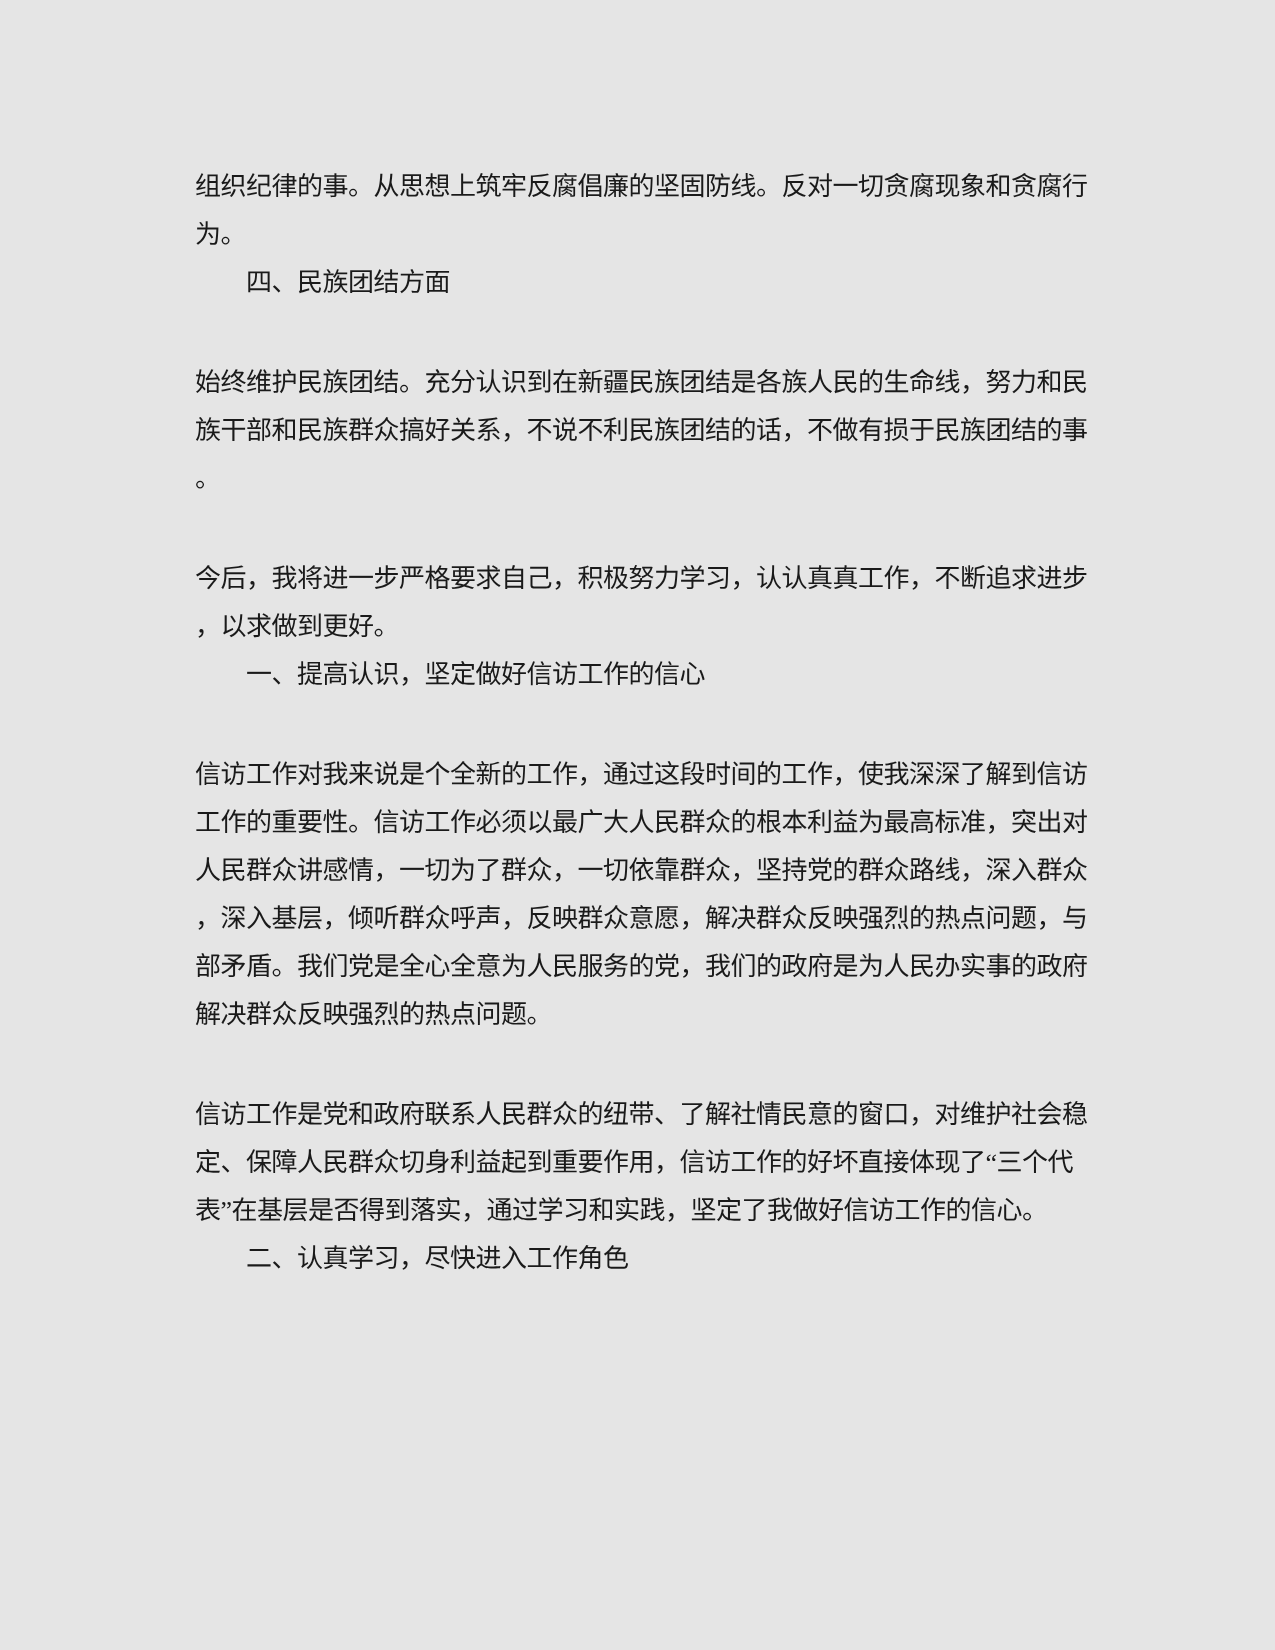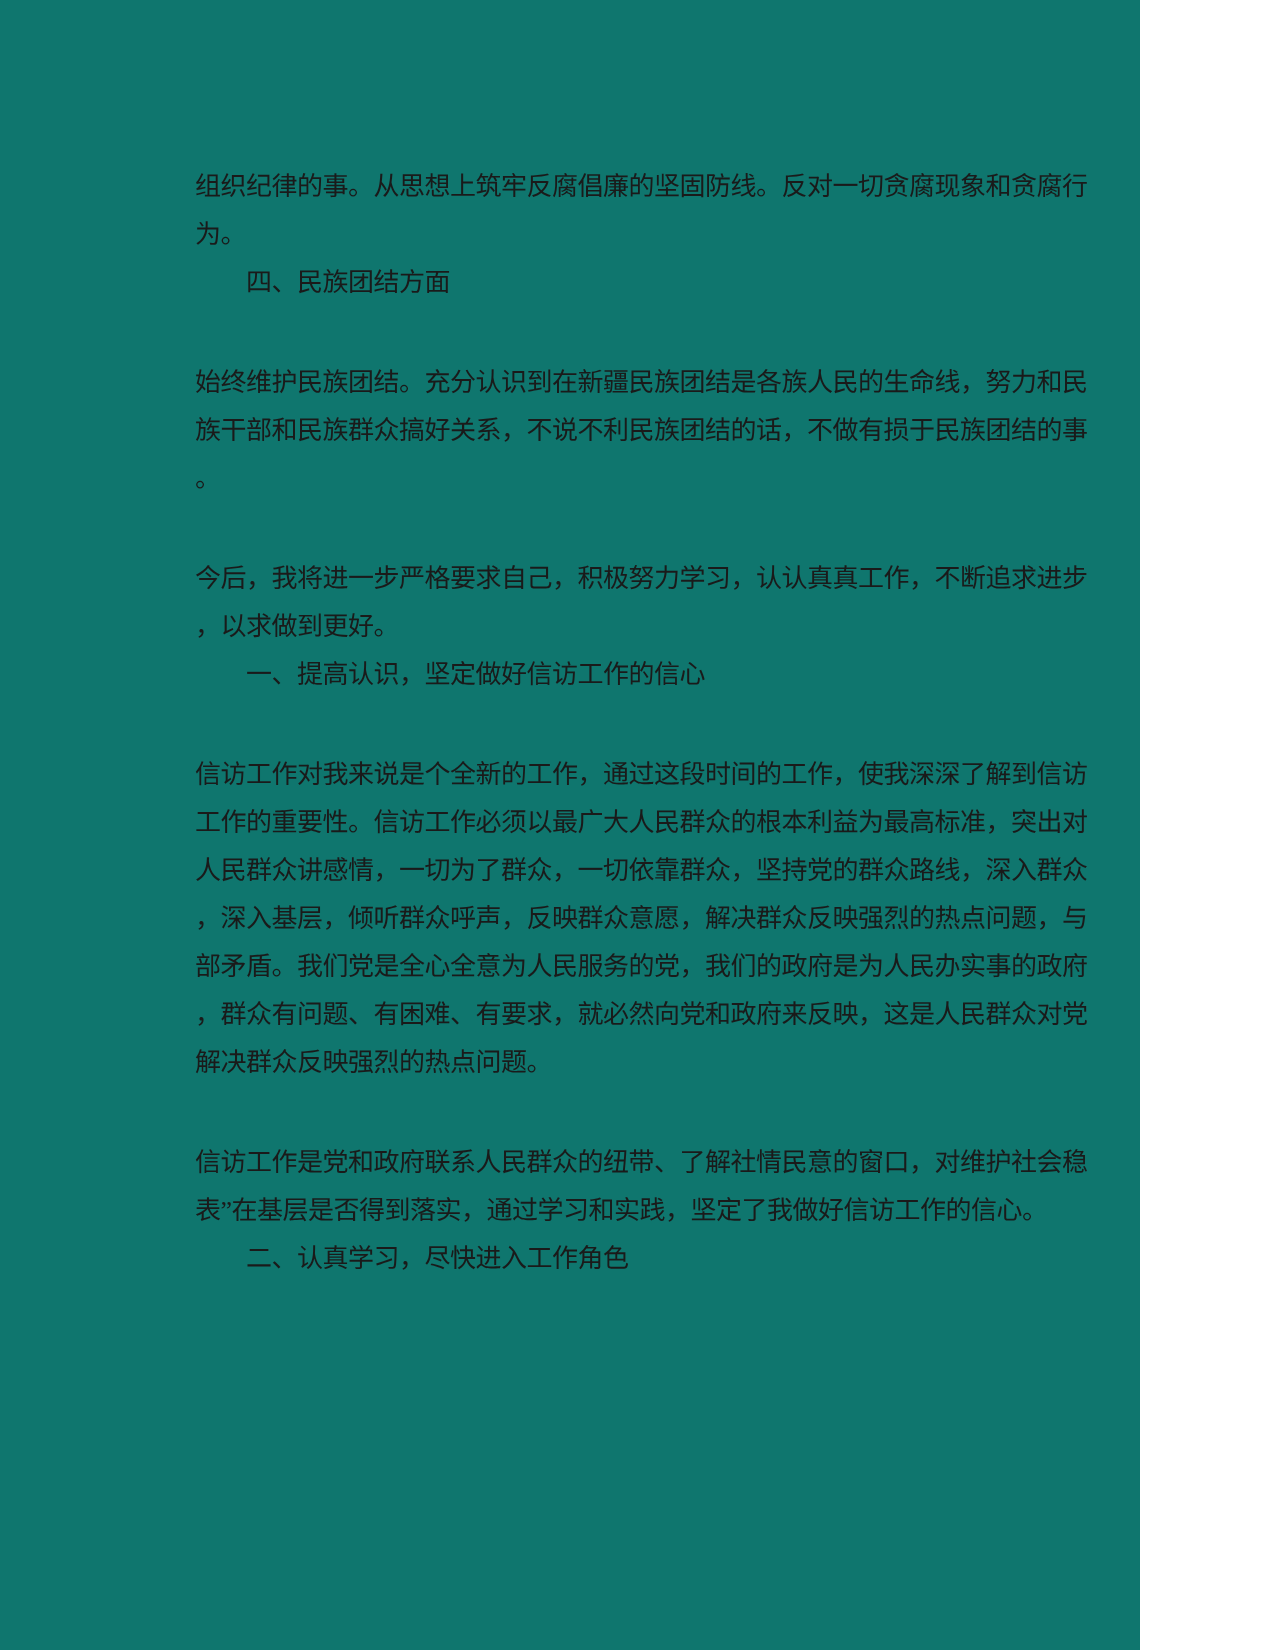--- a/index.html
+++ b/index.html
@@ -2,23 +2,23 @@
 <html lang="zh-CN"><head>
 <meta charset="utf-8">
 <style>
   html, body {
     margin: 0;
     padding: 0;
     background: #ffffff;
   }
   .page {
     position: relative;
-    width: 1140px;
+    width: 1275px;
     height: 1650px;
-    background: #0f766e;
+    background: #e5e5e5;
     overflow: hidden;
   }
   .text-block {
     position: absolute;
     left: 195px;
     top: 163px;
     width: 894px;
   }
   .line {
     height: 48px;
@@ -68,27 +68,27 @@
       </div>
       <div class="paragraph">
         <div class="line blank"></div>
       </div>
       <div class="paragraph">
         <div class="line">信访工作对我来说是个全新的工作，通过这段时间的工作，使我深深了解到信访</div>
         <div class="line">工作的重要性。信访工作必须以最广大人民群众的根本利益为最高标准，突出对</div>
         <div class="line">人民群众讲感情，一切为了群众，一切依靠群众，坚持党的群众路线，深入群众</div>
         <div class="line">，深入基层，倾听群众呼声，反映群众意愿，解决群众反映强烈的热点问题，与</div>
         <div class="line">部矛盾。我们党是全心全意为人民服务的党，我们的政府是为人民办实事的政府</div>
-        <div class="line">，群众有问题、有困难、有要求，就必然向党和政府来反映，这是人民群众对党</div>
         <div class="line">解决群众反映强烈的热点问题。</div>
       </div>
       <div class="paragraph">
         <div class="line blank"></div>
       </div>
       <div class="paragraph">
         <div class="line">信访工作是党和政府联系人民群众的纽带、了解社情民意的窗口，对维护社会稳</div>
+        <div class="line">定、保障人民群众切身利益起到重要作用，信访工作的好坏直接体现了“三个代</div>
         <div class="line">表”在基层是否得到落实，通过学习和实践，坚定了我做好信访工作的信心。</div>
       </div>
       <div class="paragraph">
         <div class="line indent">二、认真学习，尽快进入工作角色</div>
       </div>
     </div>
 </div>
 
 </body></html>

